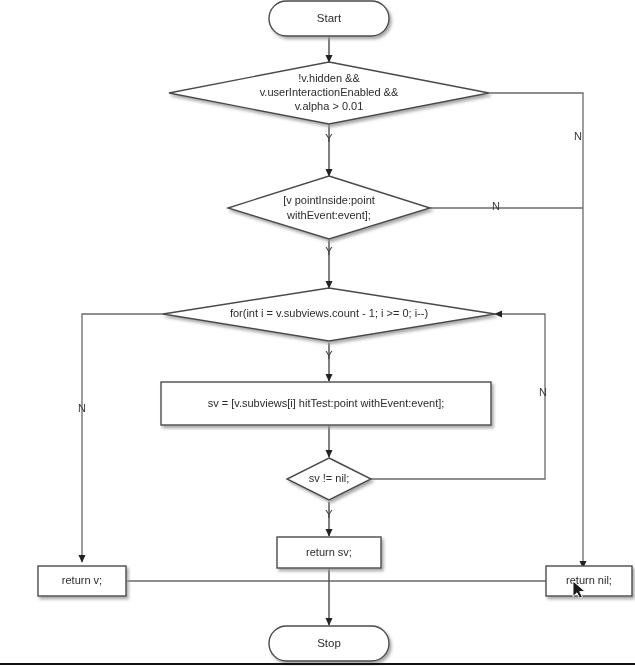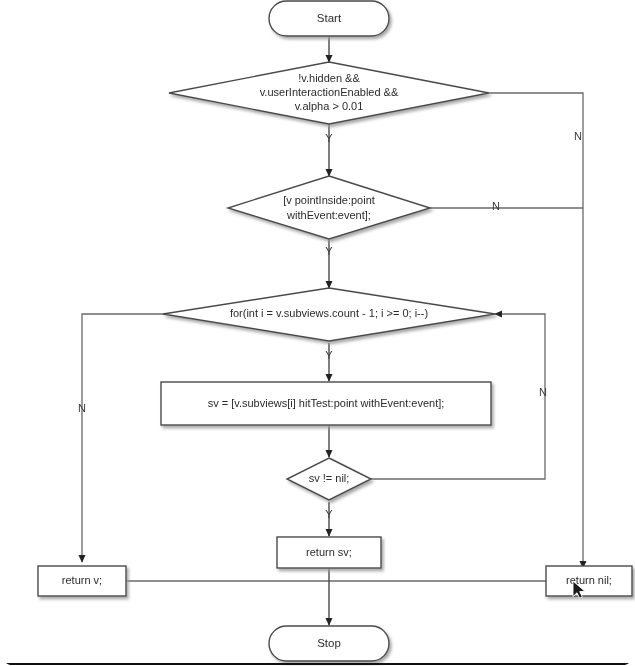--- a/index.html
+++ b/index.html
@@ -9,21 +9,20 @@
   }
   body {
     font-family: "Liberation Sans", sans-serif;
   }
   #canvas {
     position: relative;
     width: 635px;
     height: 666px;
     background: #ffffff;
     overflow: hidden;
-    border-radius: 15px;
   }
   #flow-svg {
     position: absolute;
     left: 0;
     top: 0;
     width: 635px;
     height: 666px;
   }
   .node-text {
     font-family: "Liberation Sans", sans-serif;

